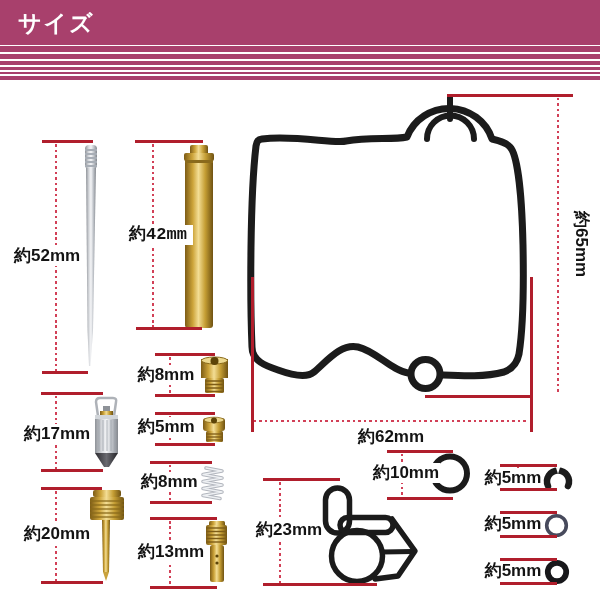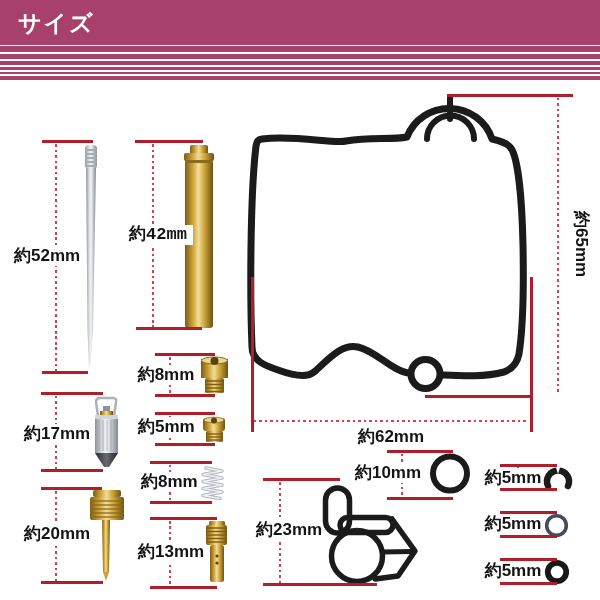--- a/index.html
+++ b/index.html
@@ -255,18 +255,18 @@
   <div class="mlabel" style="left:123px;top:225px;width:70px;font-family:Liberation Mono, monospace;">約42mm</div>
   <div class="mlabel" style="left:24px;top:424px;width:66px;">約17mm</div>
   <div class="mlabel" style="left:24px;top:524px;width:66px;">約20mm</div>
   <div class="mlabel" style="left:136px;top:365px;width:60px;">約8mm</div>
   <div class="mlabel" style="left:138px;top:417px;width:56px;">約5mm</div>
   <div class="mlabel" style="left:141px;top:472px;width:56px;">約8mm</div>
   <div class="mlabel" style="left:138px;top:542px;width:62px;">約13mm</div>
   <div class="mlabel rot90" style="left:548px;top:234px;width:66px;">約65mm</div>
   <div class="mlabel" style="left:356px;top:396px;width:70px;margin-top:31px;">約62mm</div>
   <div class="mlabel" style="left:256px;top:520px;width:62px;">約23mm</div>
-  <div class="mlabel" style="left:354px;top:463px;width:68px;">約10mm</div>
+  <div class="mlabel" style="left:372px;top:463px;width:68px;">約10mm</div>
   <div class="mlabel" style="left:484px;top:468px;width:58px;">約5mm</div>
   <div class="mlabel" style="left:484px;top:514px;width:58px;">約5mm</div>
   <div class="mlabel" style="left:484px;top:561px;width:58px;">約5mm</div>
 
 </div>
 
 </body></html>

